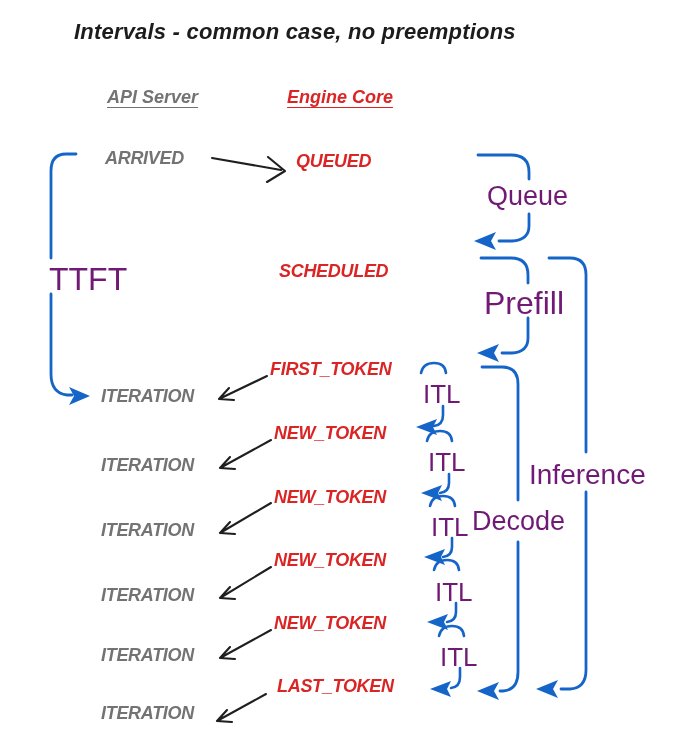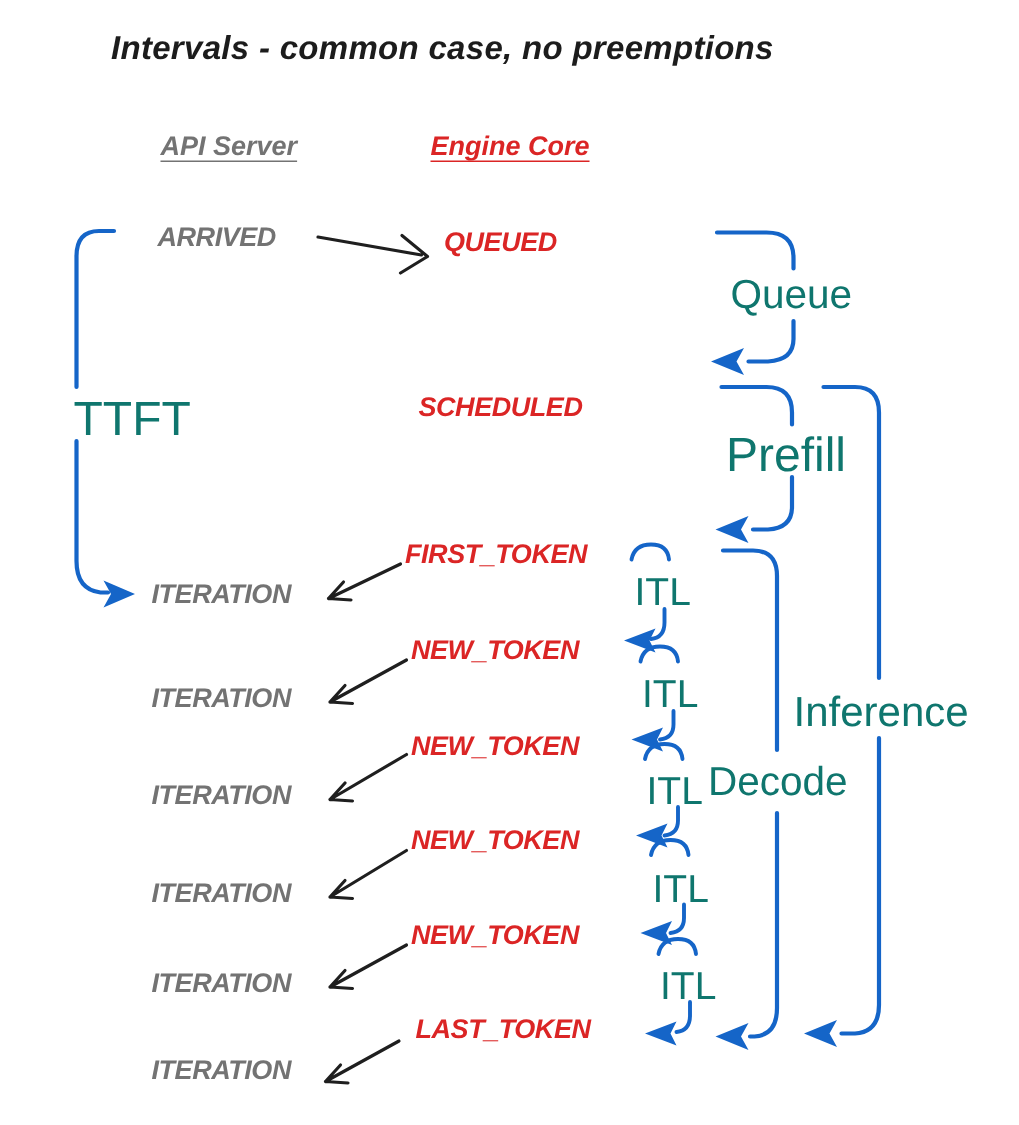--- a/index.html
+++ b/index.html
@@ -11,21 +11,21 @@
     font-family:"Liberation Sans", sans-serif;
   }
   #strokes{position:absolute;left:0;top:0;width:679px;height:750px;}
   .txt{position:absolute;white-space:nowrap;line-height:1.05;}
   .hand{font-family:"Liberation Sans", sans-serif;font-style:italic;font-weight:bold;}
   .title{font-size:22px;color:#1c1c1c;letter-spacing:0.2px;}
   .hdr{font-size:18px;text-decoration:underline;text-underline-offset:4px;}
   .evt{font-size:18px;letter-spacing:-0.3px;}
   .orange{color:#737373;}
   .red{color:#db2525;}
-  .blab{font-family:"Liberation Sans", sans-serif;font-weight:400;color:#0f766e;}
+  .blab{font-family:"Liberation Sans", sans-serif;font-weight:400;color:#701a75;}
 </style>
 </head>
 <body>
 
 <div id="stage">
 
   <svg id="strokes" viewBox="0 0 679 750" xmlns="http://www.w3.org/2000/svg">
 
     <g stroke="#1565c8" stroke-width="2.8" fill="none" stroke-linecap="round">
       <path d="M 76 154 L 66 154 Q 51 154 51 171 L 51 258"></path>

